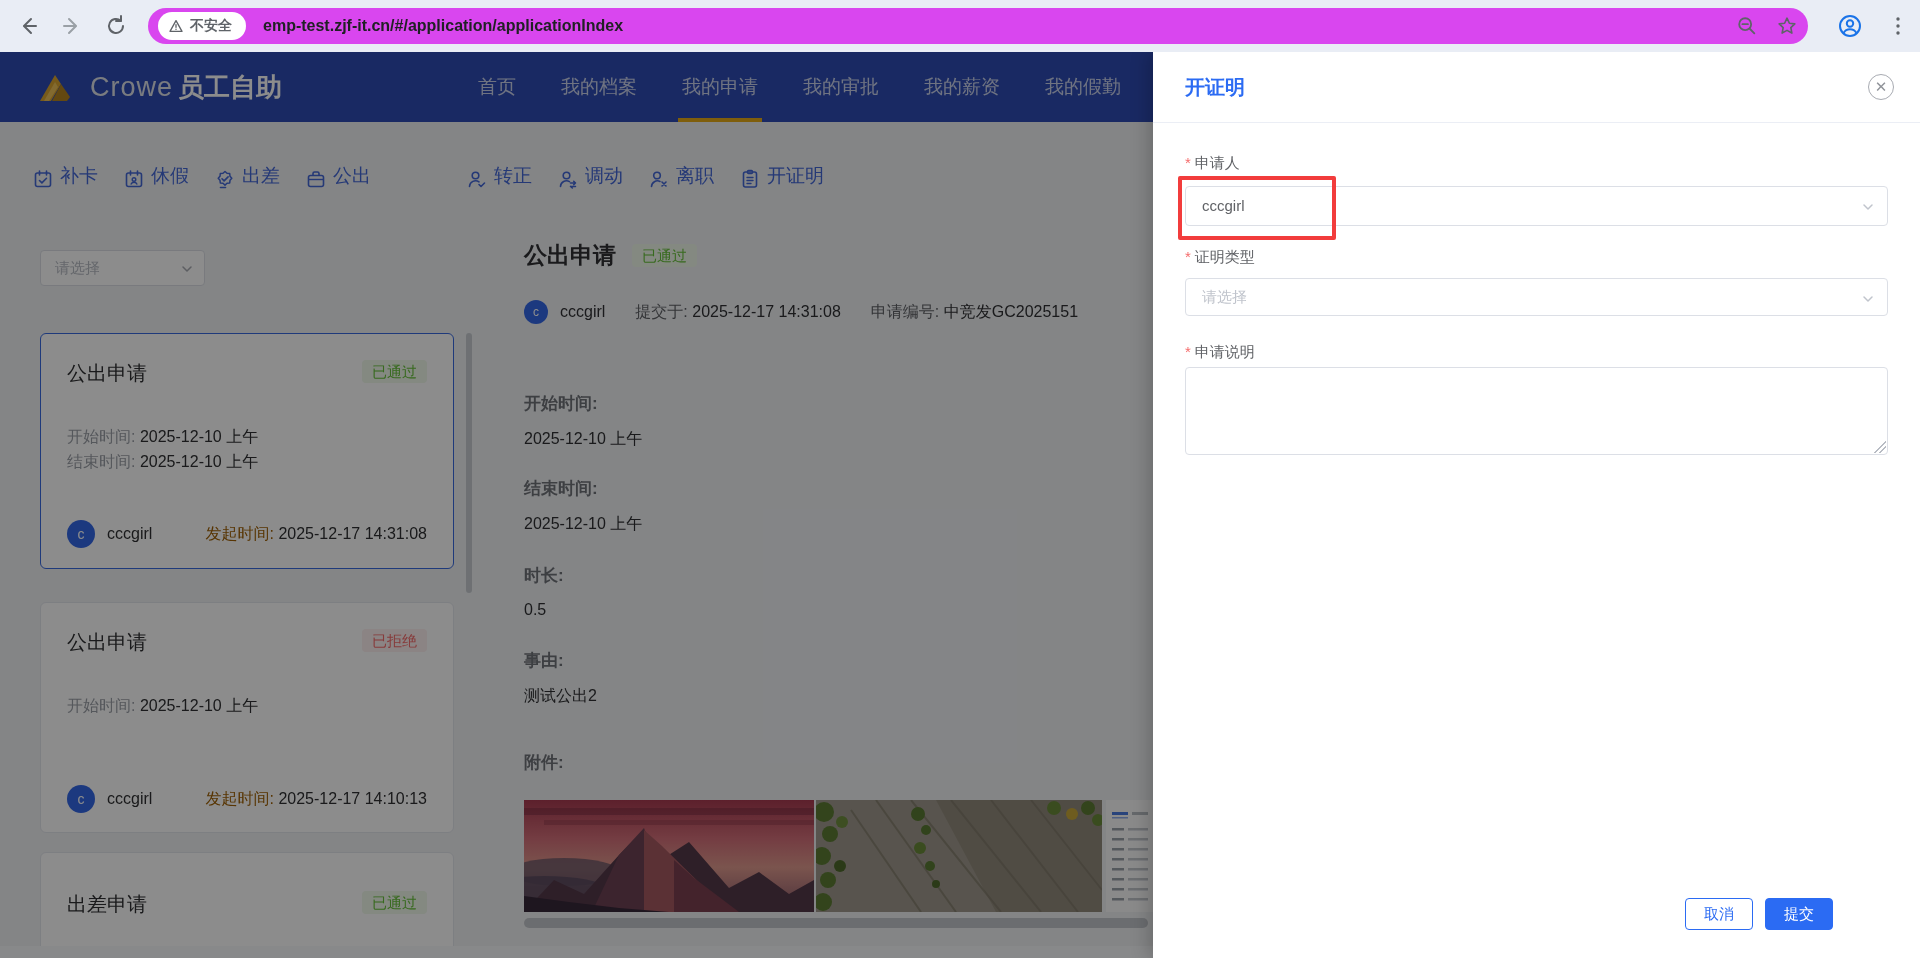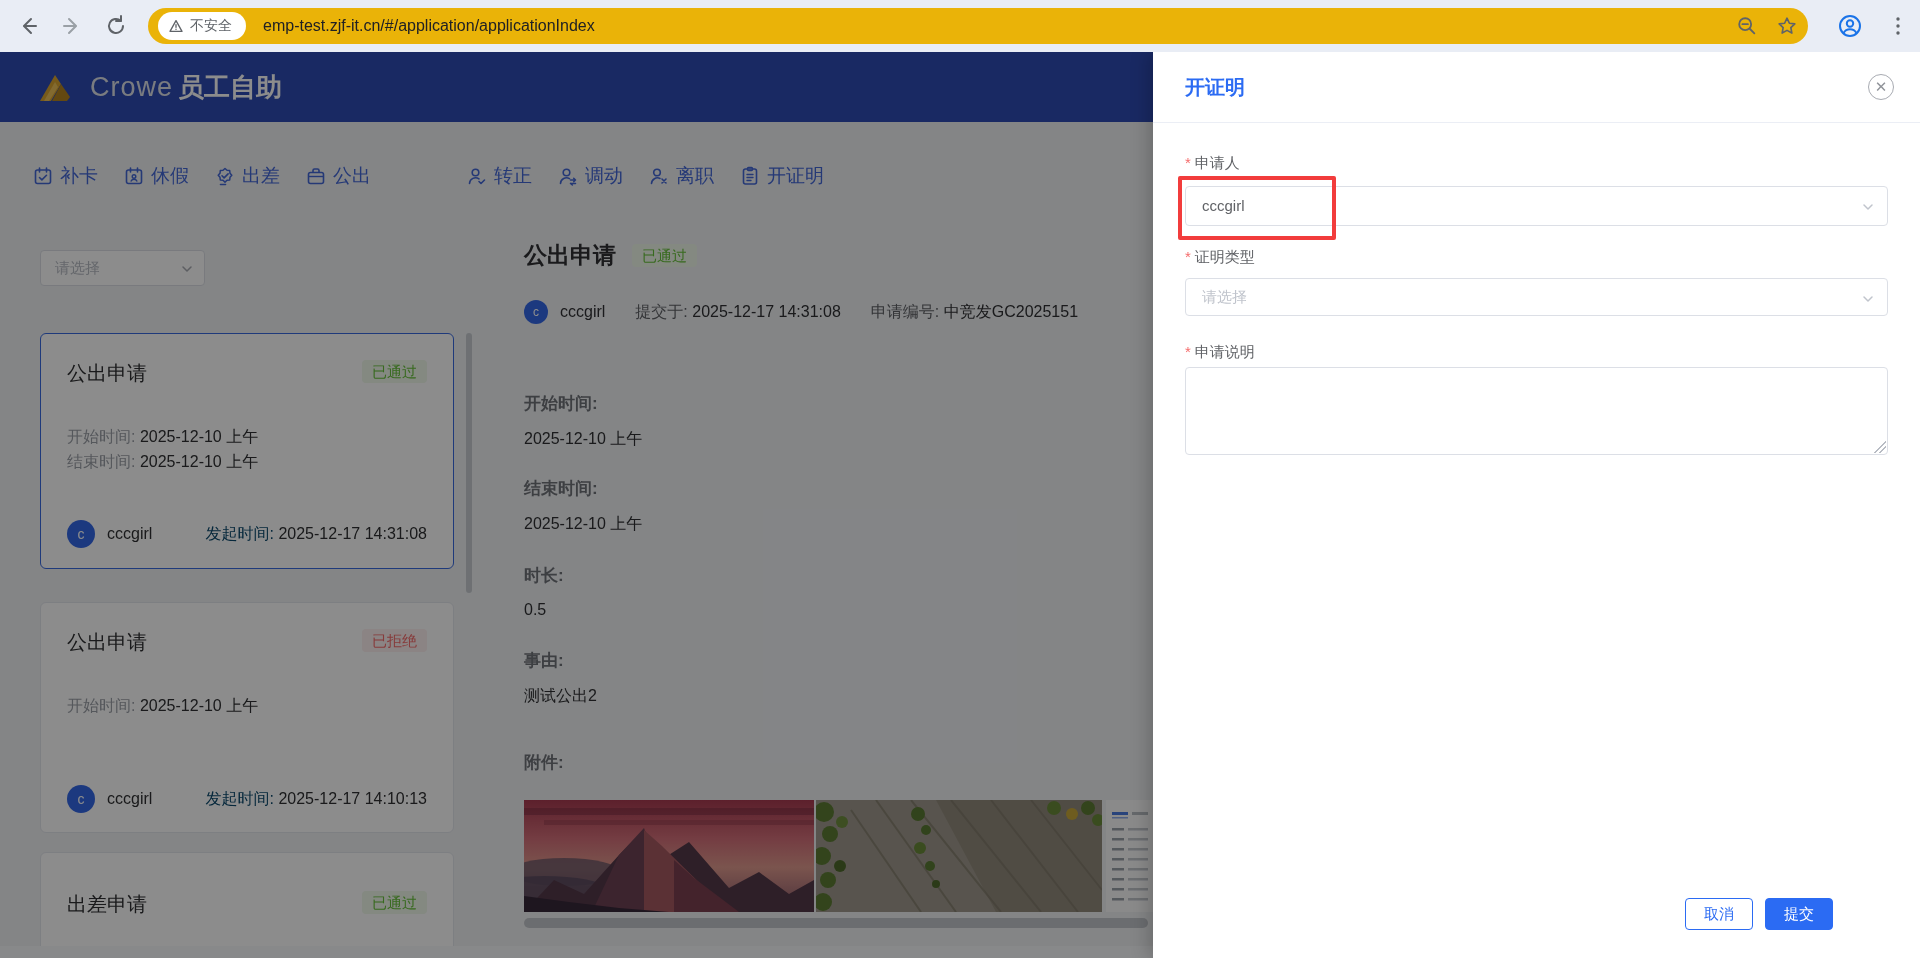--- a/index.html
+++ b/index.html
@@ -3,41 +3,41 @@
 <meta charset="utf-8">
 <style>
   * { margin:0; padding:0; box-sizing:border-box; }
   html,body { background:#333; }
   body { font-family:"Liberation Sans","DejaVu Sans",sans-serif; }
   #screen { position:relative; width:1920px; height:958px; background:#f0f2f5; overflow:hidden; margin:0 auto; }
 
   
   .chrome { position:absolute; left:0; top:0; width:1920px; height:52px; background:#e9edf5; z-index:200; }
   .chrome .navbtn { position:absolute; top:14px; width:24px; height:24px; }
-  .omnibox { position:absolute; left:148px; top:8px; width:1660px; height:36px; border-radius:18px; background:#eab308; }
+  .omnibox { position:absolute; left:148px; top:8px; width:1660px; height:36px; border-radius:18px; background:#d946ef;font-weight:bold; }
   .sec-chip { position:absolute; left:10px; top:4px; height:28px; border-radius:14px; background:#ffffff; display:flex; align-items:center; padding:0 14px 0 10px; color:#5f6368; font-size:14px; gap:6px; }
   .url-text { position:absolute; left:115px; top:0; height:24px; line-height:36px; font-size:16px; color:#202124; white-space:nowrap; }
   .omni-ic { position:absolute; top:7px; width:22px; height:22px; }
   .chrome-right-ic { position:absolute; top:14px; width:24px; height:24px; }
 
   
   .page { position:absolute; left:0; top:52px; width:1920px; height:906px; background:#f0f2f5; overflow:hidden; }
 
   
   .navbar { position:absolute; left:0; top:0; width:1848px; height:70px; background:#2e4cb4; }
   .brand { position:absolute; left:36px; top:0; height:70px; display:flex; align-items:center; }
   .brand-word { font-size:27px; color:#dfe2ea; letter-spacing:1px; margin-left:12px; }
   .brand-app { font-size:26px; font-weight:bold; color:#ffffff; margin-left:5px; }
   .nav-items { position:absolute; left:478px; top:0; height:70px; display:flex; gap:45px; }
   .nav-item { position:relative; height:70px; line-height:70px; font-size:19px; color:rgba(255,255,255,.75); cursor:pointer; }
   .nav-item.active::after { content:""; position:absolute; left:-4px; right:-4px; bottom:0; height:4px; background:#e8ac17; }
 
   
   .toolbar { position:absolute; left:33px; top:104px; height:40px; display:flex; align-items:center; color:#4468d8; }
-  .tb-item { display:flex; align-items:center; gap:7px; font-size:19px; margin-left:26px; cursor:pointer; }
+  .tb-item { display:flex; align-items:flex-end; gap:7px; font-size:19px; margin-left:26px; cursor:pointer; }
   .tb-item:first-child { margin-left:0; }
   .tb-item.grp { margin-left:96px; }
   .tb-item svg { display:block; }
 
   
   .filter-select { position:absolute; left:40px; top:198px; width:165px; height:36px; background:#fff; border:1px solid #dcdfe6; border-radius:4px; font-size:15px; color:#b8bcc4; line-height:34px; padding-left:14px; }
   .filter-select .chev { position:absolute; right:10px; top:11px; }
   .card { position:absolute; left:40px; width:414px; background:#ffffff; border:1px solid #e4e7ed; border-radius:6px; padding:26px; }
   .card.selected { border-color:#3a6be0; }
   .card-title-row { display:flex; justify-content:space-between; align-items:flex-start; }
@@ -46,21 +46,21 @@
   .badge.success { background:#f0f9eb; color:#67c23a; }
   .badge.danger { background:#fef0f0; color:#f56c6c; }
   .card-info { margin-top:37px; font-size:16px; line-height:25px; }
   .card-info .lbl { color:#9ca0a8; }
   .card-info .val { color:#303133; }
   .card-foot { position:absolute; left:26px; right:26px; top:186px; display:flex; align-items:center; }
   .avatar { width:28px; height:28px; border-radius:50%; background:#3468e8; color:#fff; font-size:14px; display:flex; align-items:center; justify-content:center; }
   .avatar.sm { width:24px; height:24px; font-size:12px; }
   .card-user { font-size:16px; color:#303133; margin-left:12px; }
   .card-init { margin-left:auto; font-size:16px; }
-  .card-init .lbl { color:#0c4a6e; }
+  .card-init .lbl { color:#a16207; }
   .card-init .val { color:#303133; }
 
   .v-scroll-thumb { position:absolute; left:466px; top:281px; width:6px; height:260px; border-radius:3px; background:#c9cdd2; }
 
   
   .detail-title-row { position:absolute; left:524px; top:188px; display:flex; align-items:center; gap:16px; }
   .detail-title { font-size:23px; font-weight:bold; color:#303133; }
   .detail-sub { position:absolute; left:524px; top:248px; display:flex; align-items:center; font-size:16px; color:#303133; }
   .detail-sub .pair { margin-left:30px; }
   .detail-sub .lbl { color:#606266; }
@@ -148,20 +148,28 @@
 
     <div class="navbar">
       <div class="brand">
         <svg width="42" height="36" viewBox="0 0 42 36">
           <polygon points="4,32 19,6 25,15 15,32" fill="#d9a430"></polygon>
           <polygon points="16,32 25,15 34,28 31,32" fill="#b5831f"></polygon>
           <polygon points="8,32 19,13 22,18 13,32" fill="#eec258"></polygon>
         </svg>
         <span class="brand-word">Crowe</span>
         <span class="brand-app">员工自助</span>
+      </div>
+      <div class="nav-items">
+        <div class="nav-item">首页</div>
+        <div class="nav-item">我的档案</div>
+        <div class="nav-item active">我的申请</div>
+        <div class="nav-item">我的审批</div>
+        <div class="nav-item">我的薪资</div>
+        <div class="nav-item">我的假勤</div>
       </div>
     </div>
 
     <div class="toolbar">
       <div class="tb-item">
         <svg width="20" height="20" viewBox="0 0 20 20">
             <rect x="2.5" y="4" width="15" height="13.5" rx="2" stroke="currentColor" stroke-width="1.6" fill="none"></rect>
             <path d="M6.5 2 v4 M13.5 2 v4" stroke="currentColor" stroke-width="1.6" stroke-linecap="round"></path>
             <path d="M6.5 11.5 l2.4 2.4 l4.6 -4.6" stroke="currentColor" stroke-width="1.6" fill="none" stroke-linecap="round" stroke-linejoin="round"></path>
           </svg>

